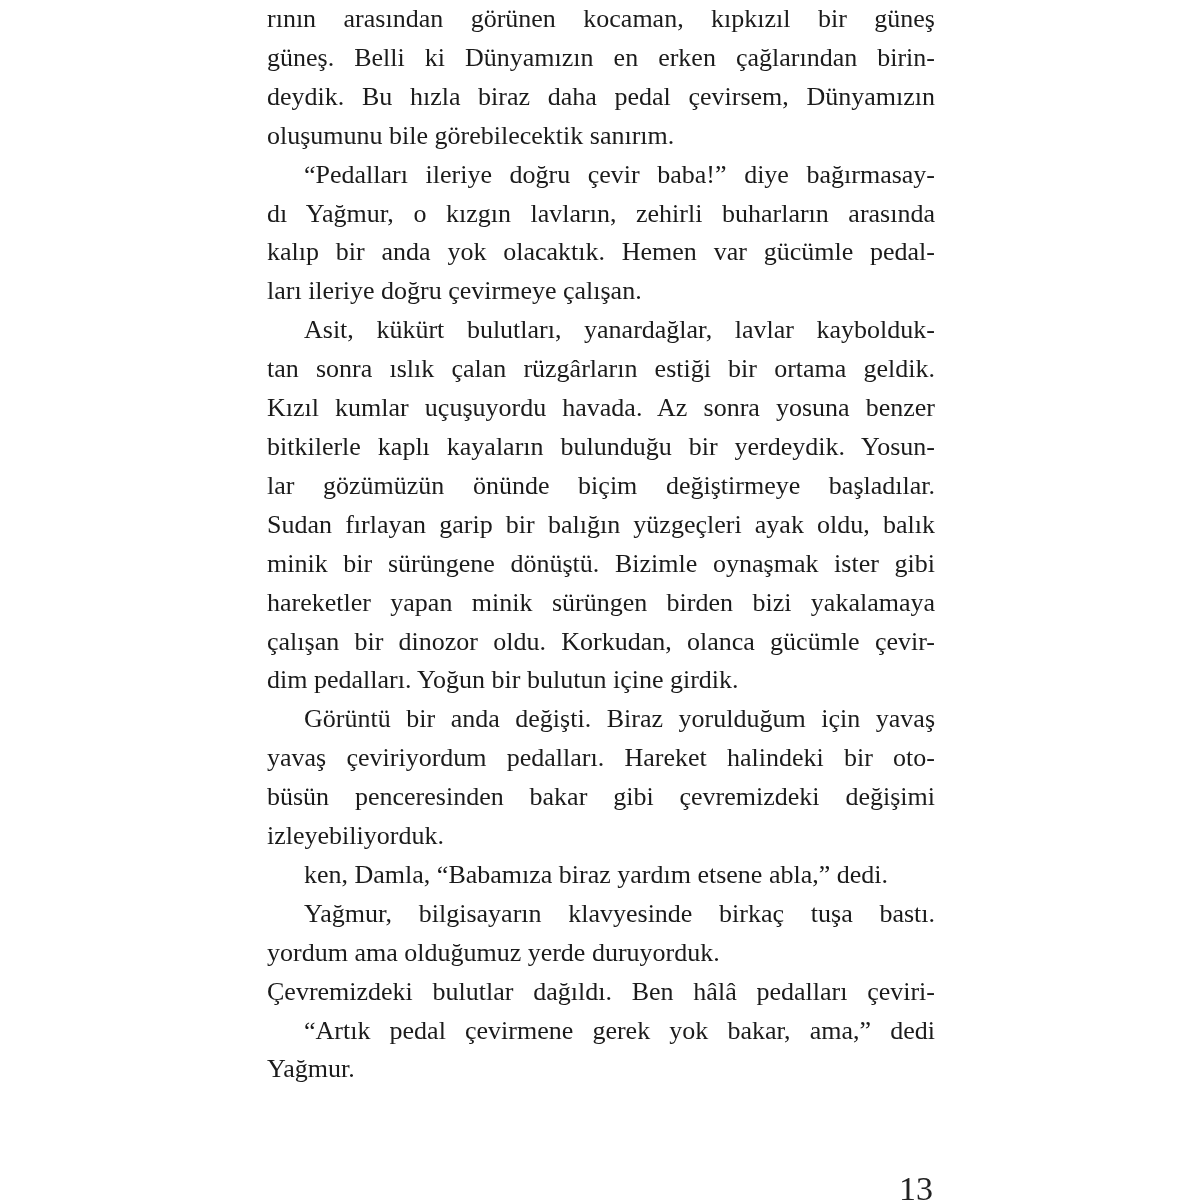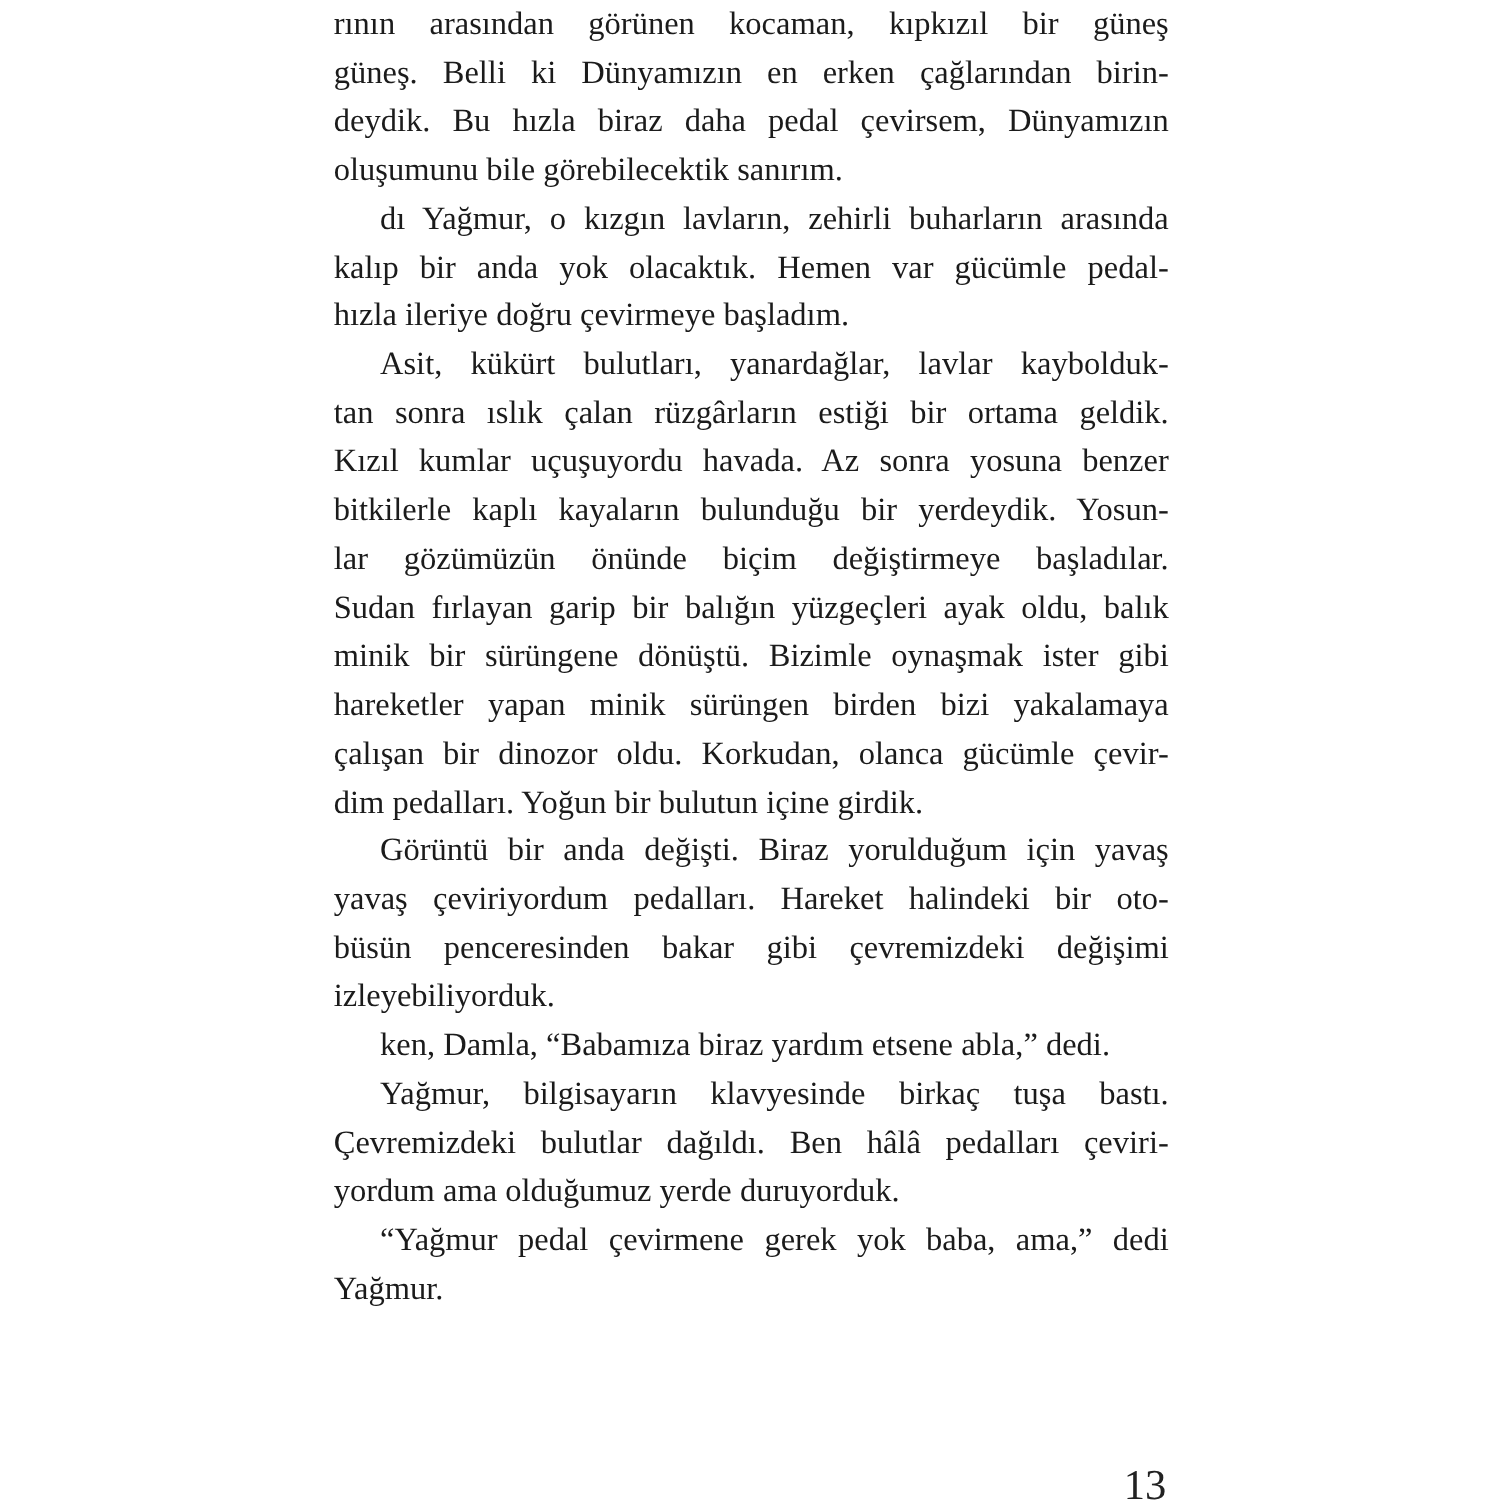--- a/index.html
+++ b/index.html
@@ -61,23 +61,24 @@
 
 <div class="page">
   <div class="text-block" id="text-block">
       <div class="para">
         <div class="line">rının arasından görünen kocaman, kıpkızıl bir güneş</div>
         <div class="line">güneş. Belli ki Dünyamızın en erken çağlarından birin-</div>
         <div class="line">deydik. Bu hızla biraz daha pedal çevirsem, Dünyamızın</div>
         <div class="line last">oluşumunu bile görebilecektik sanırım.</div>
       </div>
       <div class="para indent">
+        <div class="line">“Pedalları ileriye doğru çevir baba!” diye bağırmasay-</div>
         <div class="line">dı Yağmur, o kızgın lavların, zehirli buharların arasında</div>
         <div class="line">kalıp bir anda yok olacaktık. Hemen var gücümle pedal-</div>
-        <div class="line last">hızla ileriye doğru çevirmeye başladım.</div>
+        <div class="line last">ları ileriye doğru çevirmeye çalışan.</div>
       </div>
       <div class="para indent">
         <div class="line">Asit, kükürt bulutları, yanardağlar, lavlar kaybolduk-</div>
         <div class="line">tan sonra ıslık çalan rüzgârların estiği bir ortama geldik.</div>
         <div class="line">Kızıl kumlar uçuşuyordu havada. Az sonra yosuna benzer</div>
         <div class="line">bitkilerle kaplı kayaların bulunduğu bir yerdeydik. Yosun-</div>
         <div class="line">lar gözümüzün önünde biçim değiştirmeye başladılar.</div>
         <div class="line">Sudan fırlayan garip bir balığın yüzgeçleri ayak oldu, balık</div>
         <div class="line">minik bir sürüngene dönüştü. Bizimle oynaşmak ister gibi</div>
         <div class="line">hareketler yapan minik sürüngen birden bizi yakalamaya</div>
@@ -88,22 +89,22 @@
         <div class="line">Görüntü bir anda değişti. Biraz yorulduğum için yavaş</div>
         <div class="line">yavaş çeviriyordum pedalları. Hareket halindeki bir oto-</div>
         <div class="line">büsün penceresinden bakar gibi çevremizdeki değişimi</div>
         <div class="line last">izleyebiliyorduk.</div>
       </div>
       <div class="para indent">
         <div class="line last">ken, Damla, “Babamıza biraz yardım etsene abla,” dedi.</div>
       </div>
       <div class="para indent">
         <div class="line">Yağmur, bilgisayarın klavyesinde birkaç tuşa bastı.</div>
+        <div class="line last">yordum ama olduğumuz yerde duruyorduk.</div>
         <div class="line">Çevremizdeki bulutlar dağıldı. Ben hâlâ pedalları çeviri-</div>
-        <div class="line last">yordum ama olduğumuz yerde duruyorduk.</div>
       </div>
       <div class="para indent">
-        <div class="line">“Yağmur pedal çevirmene gerek yok baba, ama,” dedi</div>
+        <div class="line">“Artık pedal çevirmene gerek yok bakar, ama,” dedi</div>
         <div class="line last">Yağmur.</div>
       </div>
     </div>
   <div class="folio">13</div>
 </div>
 
 </body></html>

